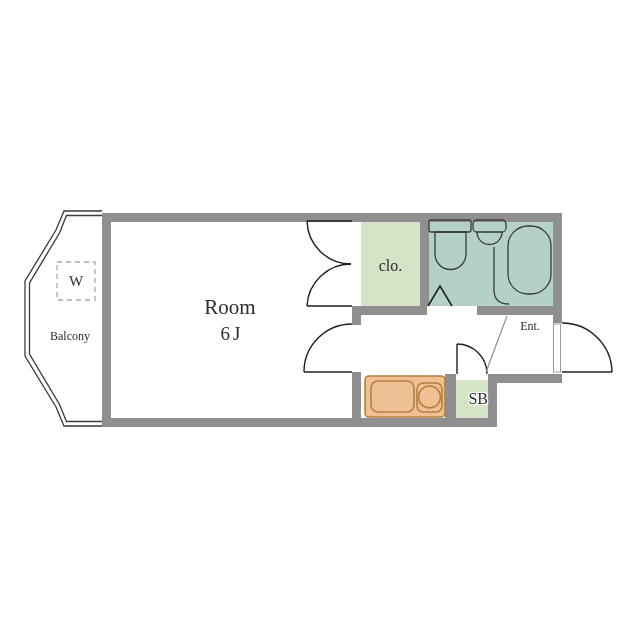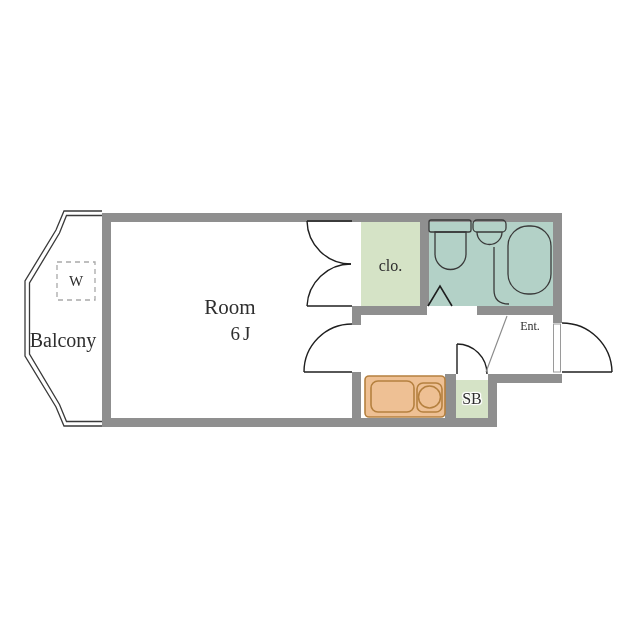--- a/index.html
+++ b/index.html
@@ -3,28 +3,28 @@
 <meta charset="utf-8">
 <style>
   html,body{margin:0;padding:0;background:#ffffff;}
   .stage{position:relative;width:640px;height:640px;background:#fff;overflow:hidden;
          font-family:"Liberation Serif","DejaVu Serif",serif;}
   .stage svg{position:absolute;left:0;top:0;}
   .lbl{position:absolute;text-align:center;color:var(--outline,#2e2e2e);
        font-family:"Liberation Serif","DejaVu Serif",serif;white-space:nowrap;}
   .halo{text-shadow:0 0 2px #fff,0 0 2px #fff,0 0 3px #fff,0 0 3px #fff,
         1px 1px 0 #fff,-1px -1px 0 #fff,1px -1px 0 #fff,-1px 1px 0 #fff;}
-  .balcony-lbl{left:25px;top:329px;width:76px;font-size:20px;}
+  .balcony-lbl{left:32px;top:329px;width:76px;font-size:12px;}
   .w-lbl{left:57px;top:262px;width:38px;height:38px;line-height:38px;font-size:15px;}
   .room-lbl{left:150px;top:295px;width:160px;font-size:21px;}
-  .room-size{left:162px;top:323px;width:160px;font-size:19px;letter-spacing:3px;}
+  .room-size{left:152px;top:323px;width:160px;font-size:19px;letter-spacing:3px;}
   .clo-lbl{left:361px;top:257px;width:59px;font-size:16px;}
   .bath-lbl{left:429px;top:254px;width:124px;font-size:17px;}
   .ent-lbl{left:502px;top:319px;width:56px;font-size:12px;}
-  .sb-lbl{left:456px;top:390px;width:32px;font-size:16px;}
+  .sb-lbl{left:456px;top:390px;width:32px;font-size:16px;text-align:right;}
 </style>
 </head>
 <body>
 
 <div class="stage">
   <svg width="640" height="640" viewBox="0 0 640 640">
 
     <g>
       <rect x="361" y="222" width="59" height="84" fill="var(--closet-fill,#d5e3c6)"></rect>
       <rect x="429" y="222" width="124" height="84" fill="var(--bath-fill,#b3d1c7)"></rect>

